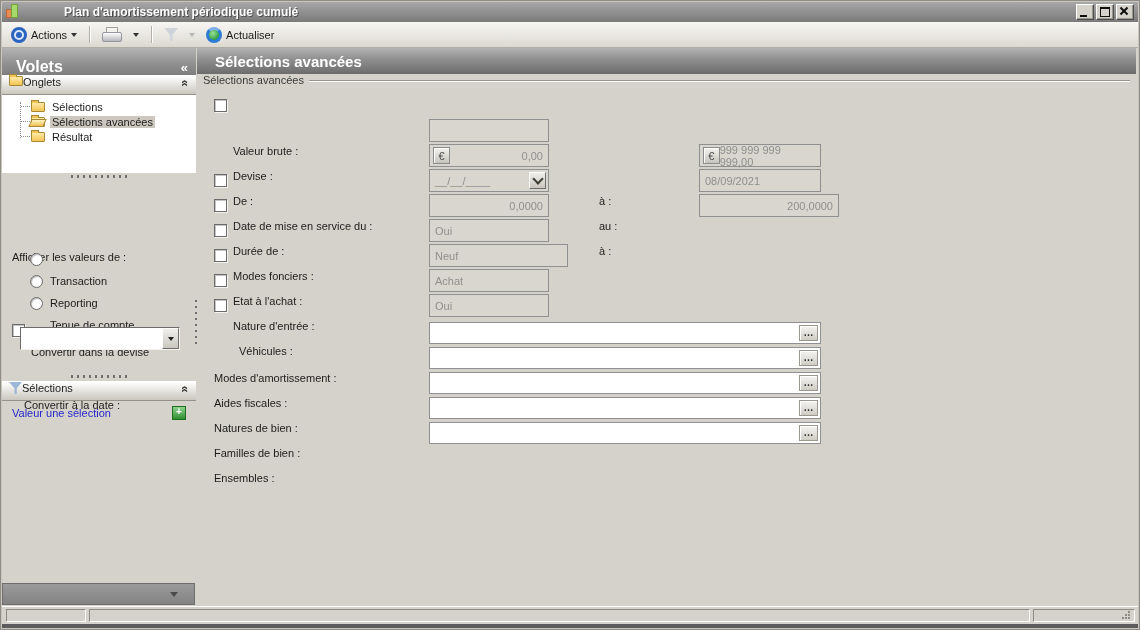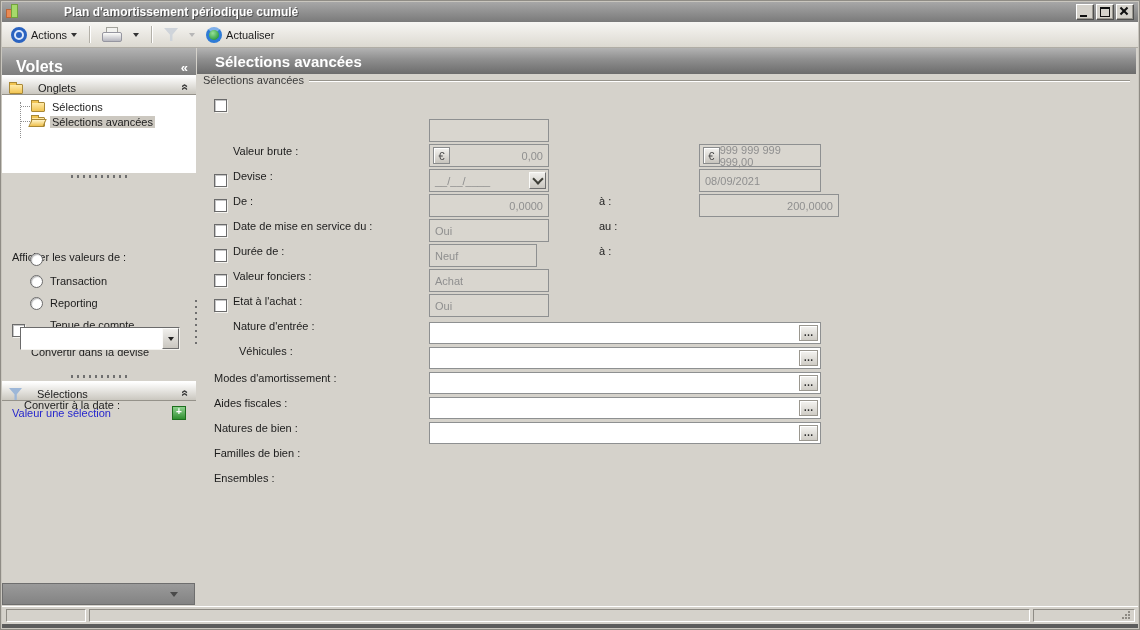--- a/index.html
+++ b/index.html
@@ -38,21 +38,21 @@
     background:radial-gradient(circle at 38% 32%,#97e097,#2e9e3e 75%);}
   
   .sidebar{position:absolute;left:2px;top:48px;width:194px;height:558px;background:#d5d2cb;}
   .mainpanel{position:absolute;left:197px;top:48px;width:939px;height:558px;background:#d5d2cb;}
   .panel-hd{background:linear-gradient(#b3b3b3,#8e8e8e 45%,#6c6c6c);color:#fff;font-weight:bold;
     display:flex;align-items:center;}
   .sb-hd{position:absolute;left:0;top:0;right:0;height:38px;font-size:16px;padding:0 8px 0 14px;}
   .mn-hd{position:absolute;left:0;top:0;right:0;height:26px;font-size:15px;padding:0 8px 0 18px;}
   .collapse-l{margin-left:auto;font-weight:bold;font-size:13px;color:#fff;}
   .group-hd{position:absolute;left:0;right:0;height:20px;background:linear-gradient(#ffffff,#cac7bf);
-    border-top:1px solid #fff;border-bottom:1px solid #95928a;display:flex;align-items:flex-end;gap:15px;padding:0 7px;box-sizing:border-box;}
+    border-top:1px solid #fff;border-bottom:1px solid #95928a;display:flex;align-items:flex-start;gap:0;padding:0 7px;box-sizing:border-box;}
   .chev-up{margin-left:auto;display:inline-block;transform:rotate(90deg);font-weight:bold;font-size:12px;color:#3c3c3c;}
   .folder{position:relative;width:14px;height:10px;background:linear-gradient(#ffeaa8,#f2c553);border:1px solid #a98835;border-radius:1px;box-sizing:border-box;flex:0 0 auto;}
   .folder::before{content:'';position:absolute;top:-3px;left:-1px;width:6px;height:2px;background:#f2c553;border:1px solid #a98835;border-bottom:none;}
   .folder.open::after{content:'';position:absolute;left:-2px;bottom:-1px;width:13px;height:6px;background:linear-gradient(#fff4c9,#eec04e);border:1px solid #a98835;transform:skewX(-24deg);}
   .tree{position:absolute;left:0;top:47px;right:0;height:78px;background:#fff;}
   .tree-vline{position:absolute;left:18px;top:7px;height:36px;border-left:1px dotted #8f8f8f;}
   .tree-item{position:absolute;left:0;right:0;height:15px;display:flex;align-items:center;gap:5px;padding-left:29px;}
   .tree-item::before{content:'';position:absolute;left:19px;top:7px;width:9px;border-top:1px dotted #8f8f8f;}
   .tree-label{padding:0 2px;}
   .tree-label.sel{background:#ccc8c0;}
@@ -166,20 +166,24 @@
     <div class="tree">
       <div class="tree-vline"></div>
       <div class="tree-item" style="top:4px;">
         <span class="folder"></span>
         <span class="tree-label">Sélections</span>
       </div>
       <div class="tree-item" style="top:19px;">
         <span class="folder open"></span>
         <span class="tree-label sel">Sélections avancées</span>
       </div>
+      <div class="tree-item" style="top:34px;">
+        <span class="folder"></span>
+        <span class="tree-label">Résultat</span>
+      </div>
     </div>
 
     <div class="dots-h" style="top:127px;"></div>
 
 
     <div class="lbl" style="position:absolute;left:10px;top:159px;">Afficher les valeurs de :</div>
 
     <div style="position:absolute;left:28px;top:183px;display:flex;align-items:center;gap:7px;">
       <span class="radio"></span>
       <span class="lbl">Transaction</span>
@@ -272,28 +276,28 @@
       <span class="lbl" style="position:absolute;left:36px;top:127px;">Durée de :</span>
       <div class="fld dis right" style="left:232px;top:120px;width:120px;">
         <span>0,0000</span>
       </div>
       <span class="lbl" style="position:absolute;left:402px;top:127px;">à :</span>
       <div class="fld dis right" style="left:502px;top:120px;width:140px;">
         <span>200,0000</span>
       </div>
 
       <span class="checkbox" style="position:absolute;left:17px;top:150px;"></span>
-      <span class="lbl" style="position:absolute;left:36px;top:152px;">Valeur fonciers :</span>
+      <span class="lbl" style="position:absolute;left:36px;top:152px;">Modes fonciers :</span>
       <div class="fld dis" style="left:232px;top:145px;width:120px;">
         <span>Oui</span>
       </div>
 
       <span class="checkbox" style="position:absolute;left:17px;top:175px;"></span>
       <span class="lbl" style="position:absolute;left:36px;top:177px;">Etat à l'achat :</span>
-      <div class="fld dis" style="left:232px;top:170px;width:108px;">
+      <div class="fld dis" style="left:232px;top:170px;width:139px;">
         <span>Neuf</span>
       </div>
 
       <span class="checkbox" style="position:absolute;left:17px;top:200px;"></span>
       <span class="lbl" style="position:absolute;left:36px;top:202px;">Nature d'entrée :</span>
       <div class="fld dis" style="left:232px;top:195px;width:120px;">
         <span>Achat</span>
       </div>
 
       <span class="checkbox" style="position:absolute;left:17px;top:225px;"></span>

